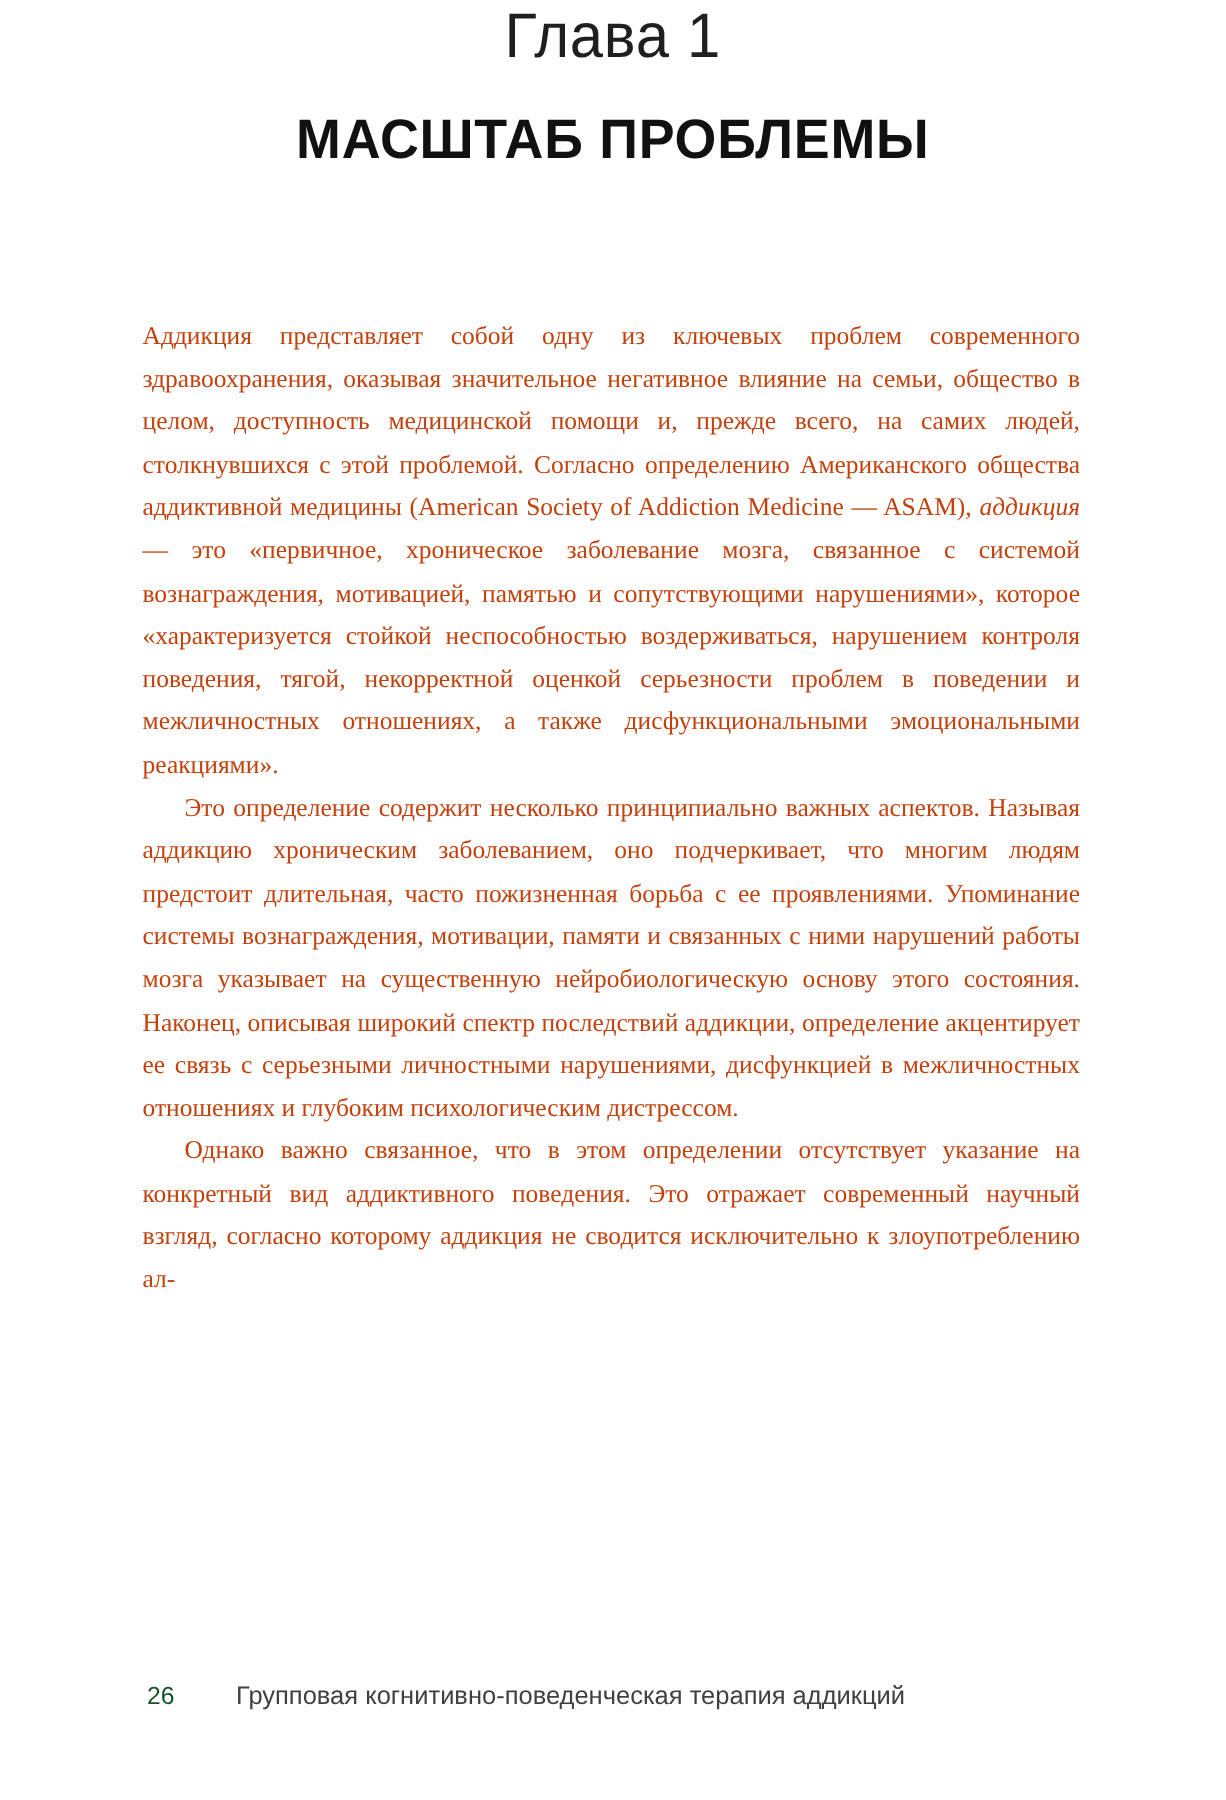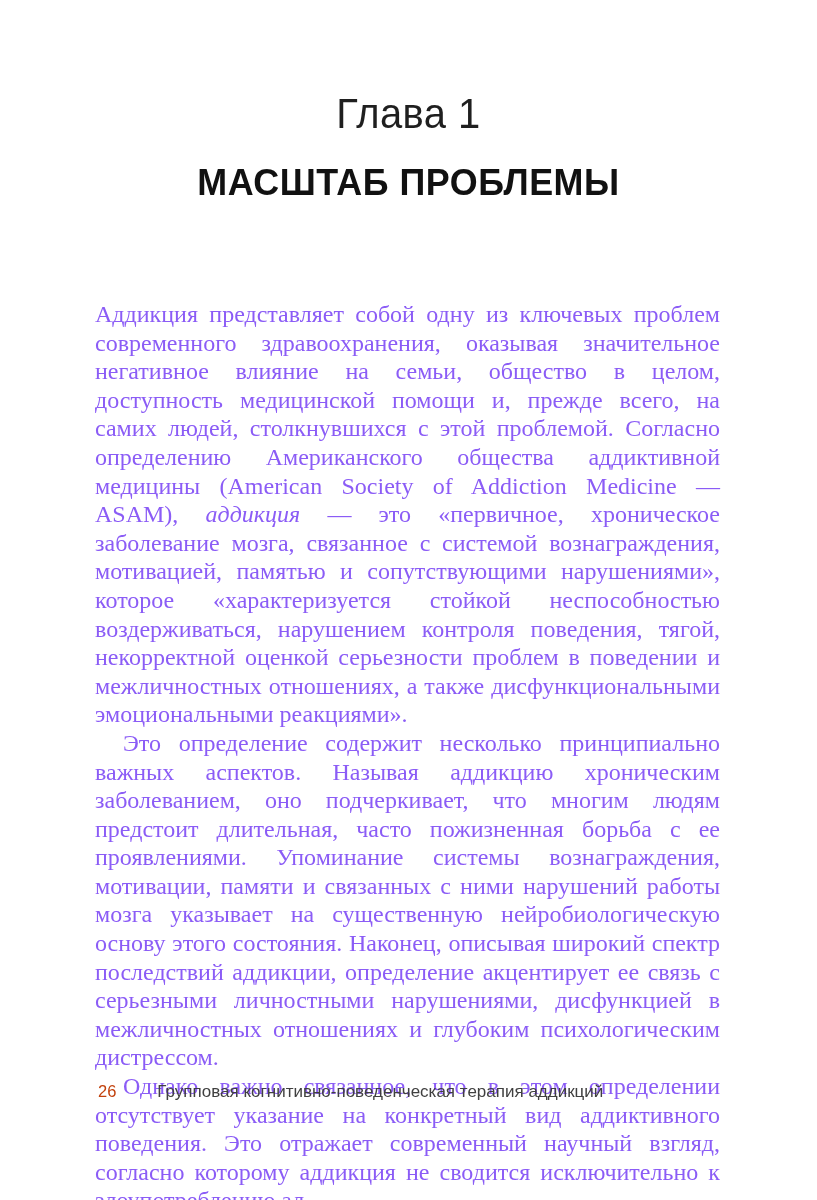--- a/index.html
+++ b/index.html
@@ -10,21 +10,20 @@
     font-family: "Liberation Serif", serif;
     overflow: hidden;
   }
   .page {
     position: relative;
     width: 817px;
     height: 1200px;
     background: #ffffff;
   }
   header.chapter-header {
-    padding-top: 90px;
     text-align: center;
   }
   .chapter-label {
     font-family: "Liberation Sans", sans-serif;
     font-weight: 400;
     font-size: 42px;
     color: #1f1f1f;
     letter-spacing: 0.5px;
     transform: scaleX(0.95);
     transform-origin: center;
@@ -34,22 +33,22 @@
     font-family: "Liberation Sans", sans-serif;
     font-weight: 700;
     font-size: 37px;
     color: #111111;
     letter-spacing: 0.5px;
     transform: scaleX(0.97);
     transform-origin: center;
   }
   main.body-text {
     margin: 96px 97px 0 95px;
-    color: #8b5cf6;
-    font-size: 24px;
+    color: #c2410c;
+    font-size: 17px;
     line-height: 28.6px;
     text-align: justify;
     hyphens: auto;
     -webkit-hyphens: auto;
   }
   main.body-text p {
     text-indent: 28px;
   }
   main.body-text p.first {
     text-indent: 0;
@@ -61,21 +60,22 @@
     position: absolute;
     left: 98px;
     right: 97px;
     top: 1082px;
     display: flex;
     align-items: baseline;
   }
   .page-number {
     font-family: "Liberation Sans", sans-serif;
     font-size: 16.5px;
-    color: #c2410c;
+    color: #14532d;
+    margin-top: 40px;
   }
   .running-title {
     margin-left: 41px;
     font-family: "Liberation Sans", sans-serif;
     font-size: 17px;
     color: #404040;
   }
 </style>
 </head>
 <body>

